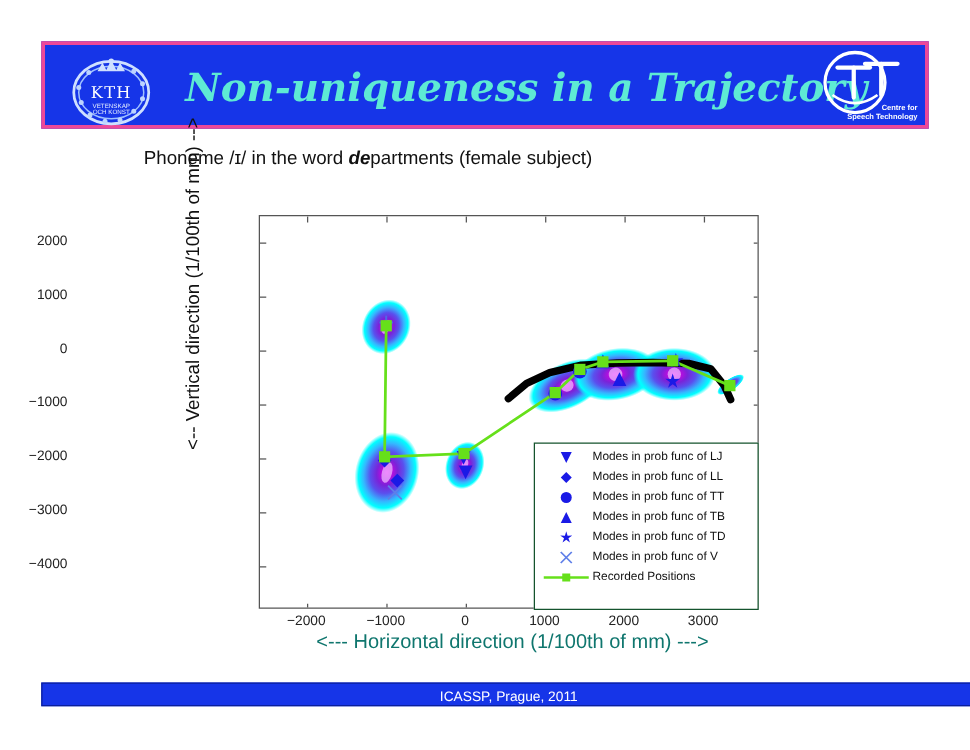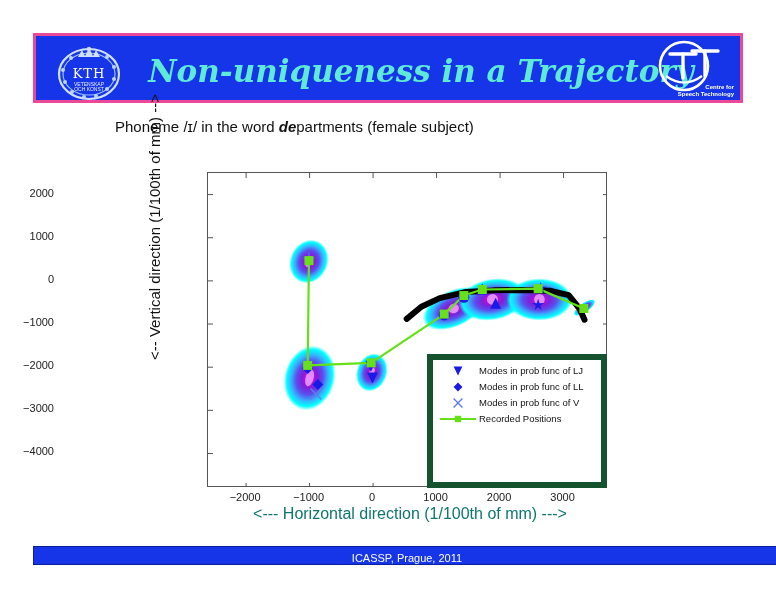--- a/index.html
+++ b/index.html
@@ -70,21 +70,21 @@
   }
   .ylabel-host{position:absolute;left:160px;top:170px;width:24px;height:320px;}
   .xlabel{
     position:absolute;left:150px;top:505px;width:520px;text-align:center;
     font-size:16px;color:#0f766e;white-space:nowrap;
   }
 
   
   .legend{
     position:absolute;left:427px;top:354px;width:180px;height:134px;
-    background:#ffffff;border:6px solid #14532d;box-sizing:border-box;
+    background:#ffffff;border:1px solid #14532d;box-sizing:border-box;
     padding:3px 0 0 0;
   }
   .legend-row{
     display:flex;align-items:center;height:16px;padding-left:4px;
   }
   .legend-mark{
     width:42px;height:16px;position:relative;flex:0 0 42px;
   }
   .legend-text{
     font-size:9.5px;color:#111;white-space:nowrap;line-height:16px;
@@ -336,20 +336,38 @@
         <div class="legend-text">Modes in prob func of LJ</div>
       </div>
       <div class="legend-row">
         <div class="legend-mark"><svg width="42" height="16" viewBox="0 0 42 16">
             <polygon points="21,3.5999999999999996 25.4,8 21,12.4 16.6,8" fill="#1a1ae6"></polygon>
           </svg></div>
         <div class="legend-text">Modes in prob func of LL</div>
       </div>
       <div class="legend-row">
         <div class="legend-mark"><svg width="42" height="16" viewBox="0 0 42 16">
+            <circle cx="21" cy="8" r="4.4" fill="#1a1ae6"></circle>
+          </svg></div>
+        <div class="legend-text">Modes in prob func of TT</div>
+      </div>
+      <div class="legend-row">
+        <div class="legend-mark"><svg width="42" height="16" viewBox="0 0 42 16">
+            <polygon points="16.6,12.4 25.4,12.4 21,3.5999999999999996" fill="#1a1ae6"></polygon>
+          </svg></div>
+        <div class="legend-text">Modes in prob func of TB</div>
+      </div>
+      <div class="legend-row">
+        <div class="legend-mark"><svg width="42" height="16" viewBox="0 0 42 16">
+            <polygon points="21,2.9400000000000004 22.08622714623649,6.504936594395097 25.81234597245348,6.436374008462766 22.757552442113443,8.571063405604903 23.974193376599914,12.093625991537234 21,9.848 18.025806623400086,12.093625991537234 19.242447557886557,8.571063405604903 16.18765402754652,6.436374008462767 19.91377285376351,6.504936594395097" fill="#1a1ae6"></polygon>
+          </svg></div>
+        <div class="legend-text">Modes in prob func of TD</div>
+      </div>
+      <div class="legend-row">
+        <div class="legend-mark"><svg width="42" height="16" viewBox="0 0 42 16">
             <g>
               <line x1="16.6" y1="3.5999999999999996" x2="25.4" y2="12.4" stroke="#5f7fe8" stroke-width="1.4"></line>
               <line x1="25.4" y1="3.5999999999999996" x2="16.6" y2="12.4" stroke="#5f7fe8" stroke-width="1.4"></line>
             </g>
           </svg></div>
         <div class="legend-text">Modes in prob func of V</div>
       </div>
       <div class="legend-row">
         <div class="legend-mark"><svg width="42" height="16" viewBox="0 0 42 16">
             <line x1="3" y1="8" x2="39" y2="8" stroke="#66e01a" stroke-width="2"></line>

